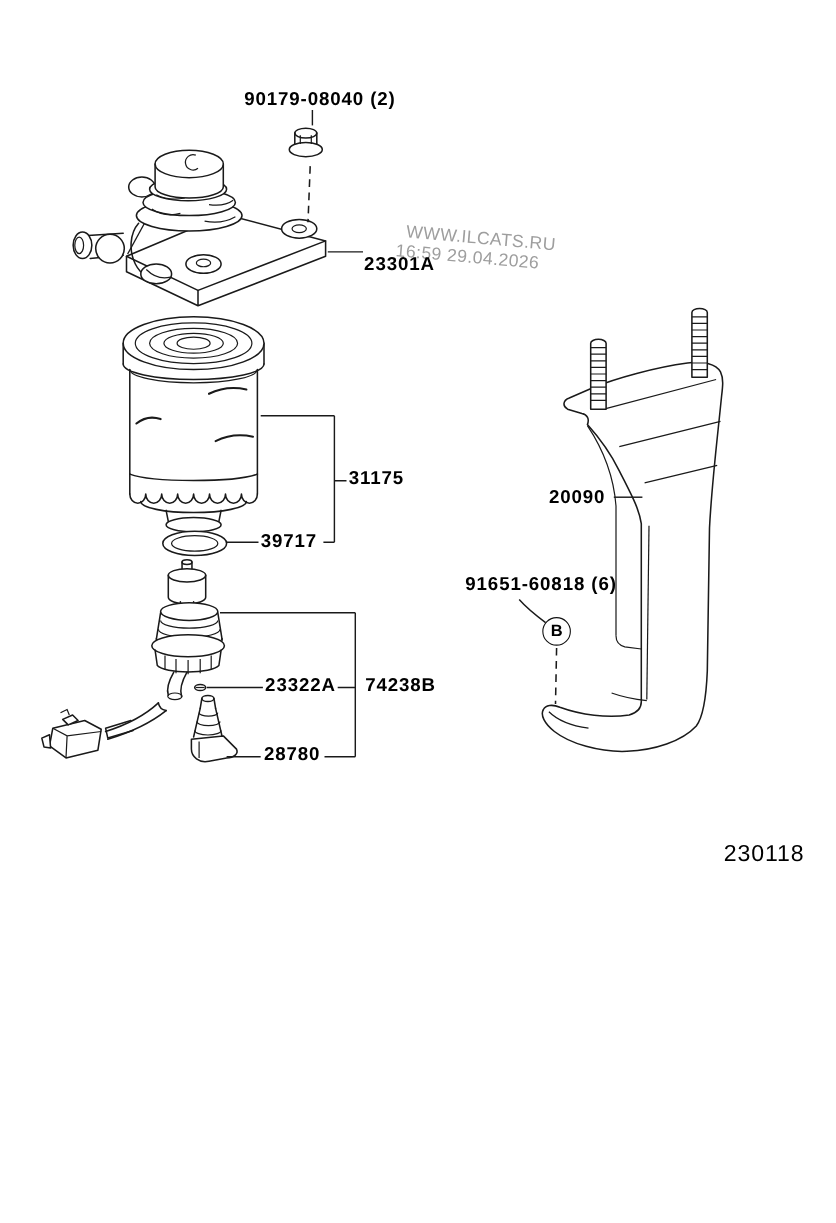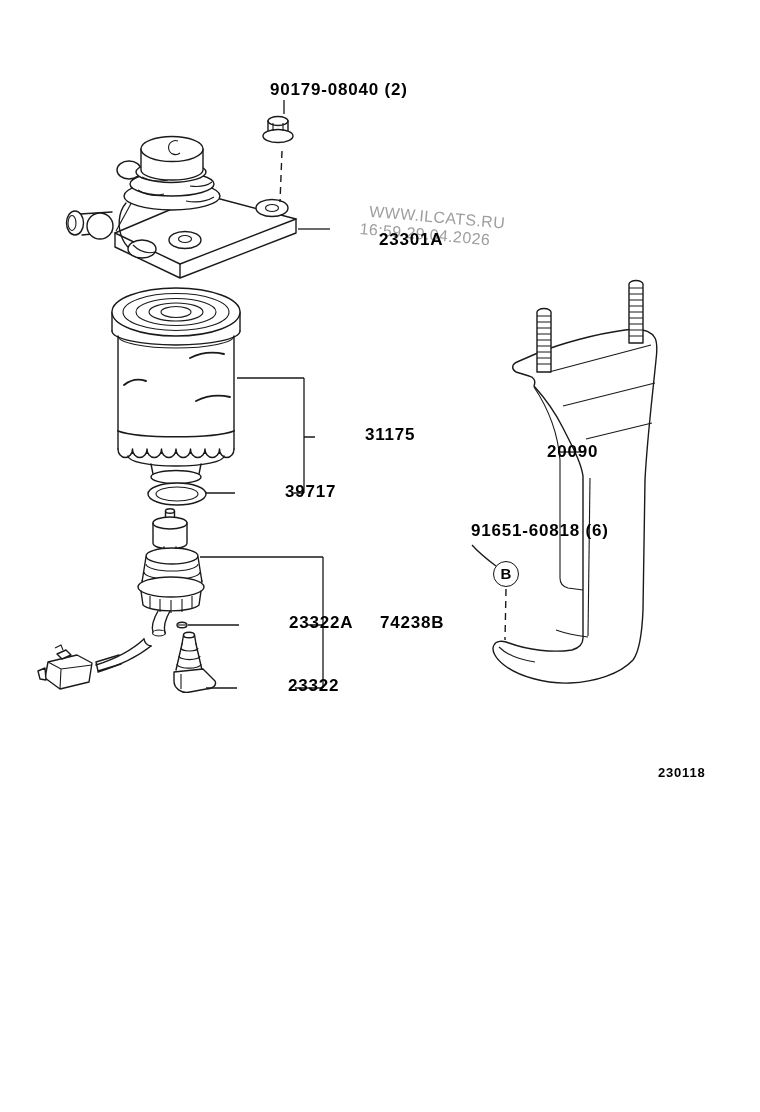--- a/index.html
+++ b/index.html
@@ -9,30 +9,30 @@
   svg.art{position:absolute;inset:0;z-index:2;}
   svg.art *{vector-effect:non-scaling-stroke;}
   .s{stroke:#1a1a1a;stroke-width:1.4;fill:none;stroke-linecap:round;stroke-linejoin:round;}
   .w{stroke:#1a1a1a;stroke-width:1.4;fill:#ffffff;stroke-linejoin:round;}
   .thin{stroke:#1a1a1a;stroke-width:1.1;fill:none;}
   .thk{stroke:#1a1a1a;stroke-width:1.9;fill:none;stroke-linecap:round;}
   .dash{stroke:#1a1a1a;stroke-width:1.4;fill:none;stroke-dasharray:7 5;}
   .lead{stroke:#1a1a1a;stroke-width:1.3;fill:none;}
   .labels{z-index:3;}
   .lbl{position:absolute;font-size:17px;font-weight:700;color:#000;
-       letter-spacing:0.8px;white-space:nowrap;line-height:1.1;margin-left:48px;}
+       letter-spacing:0.8px;white-space:nowrap;line-height:1.1;}
   .watermark{position:absolute;left:362px;top:202px;z-index:1;color:#9e9e9e;
        font-size:16px;letter-spacing:0.4px;line-height:1.15;white-space:nowrap;
        transform:rotate(5deg);transform-origin:left top;}
   .watermark .l1{margin-left:8px;display:block;}
   .watermark .l2{display:block;}
   .refb{position:absolute;left:493px;top:561px;width:24px;height:24px;z-index:3;
        border:1.8px solid #111;border-radius:50%;text-align:center;line-height:24px;
        font-size:15px;font-weight:700;color:#000;}
-  .figcode{position:absolute;left:658px;top:765px;font-size:13px;font-weight:700;
+  .figcode{position:absolute;left:658px;top:765px;font-size:21px;font-weight:400;
        letter-spacing:0.8px;color:#000;z-index:3;}
 </style>
 </head>
 <body>
 
 <div class="stage">
 
   <div class="watermark">
     <span class="l1">WWW.ILCATS.RU</span>
     <span class="l2">16:59 29.04.2026</span>
@@ -202,20 +202,20 @@
     </g>
   </svg>
 
   <div class="layer labels">
     <div class="lbl" style="left:222px;top:81px">90179-08040 (2)</div>
     <div class="lbl" style="left:331px;top:231px">23301A</div>
     <div class="lbl" style="left:317px;top:426px">31175</div>
     <div class="lbl" style="left:237px;top:483px">39717</div>
     <div class="lbl" style="left:241px;top:614px">23322A</div>
     <div class="lbl" style="left:332px;top:614px">74238B</div>
-    <div class="lbl" style="left:240px;top:677px">23322</div>
+    <div class="lbl" style="left:240px;top:677px">28780</div>
     <div class="lbl" style="left:499px;top:443px">20090</div>
     <div class="lbl" style="left:423px;top:522px">91651-60818 (6)</div>
     <div class="refb">B</div>
     <div class="figcode">230118</div>
   </div>
 
 </div>
 
 </body></html>

